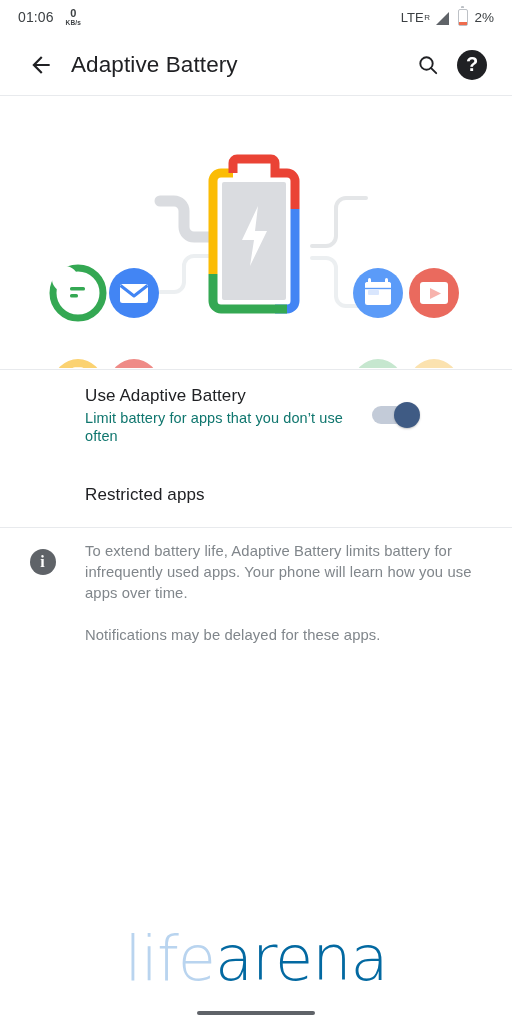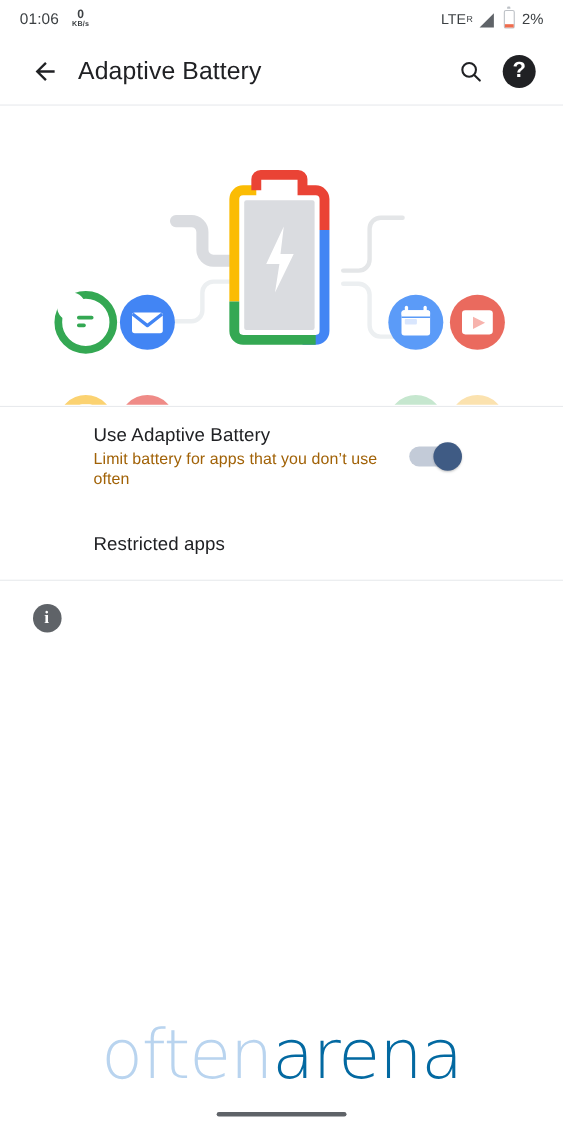--- a/index.html
+++ b/index.html
@@ -172,21 +172,21 @@
   .row-restricted { top: 464px; height: 62px; }
   .row-texts { flex: 1 1 auto; }
   .row-title {
     font-size: 17px;
     color: #202124;
     line-height: 1.25;
     letter-spacing: .1px;
   }
   .row-sub {
     font-size: 14.5px;
-    color: #a16207;
+    color: #0f766e;
     margin-top: 3px;
     line-height: 1.25;
     letter-spacing: .1px;
   }
 
   
   .switch {
     position: relative;
     width: 52px; height: 30px;
     flex: 0 0 auto;
@@ -437,19 +437,23 @@
   <div class="row-texts">
     <div class="row-title">Restricted apps</div>
   </div>
 </div>
 <div class="divider-mid"></div>
 
 <div class="info-block">
   <div class="info-icon-wrap">
     <span class="info-circle">i</span>
   </div>
+  <div class="info-texts">
+    <div class="info-para">To extend battery life, Adaptive Battery limits battery for infrequently used apps. Your phone will learn how you use apps over time.</div>
+    <div class="info-para">Notifications may be delayed for these apps.</div>
+  </div>
 </div>
 
 <div class="watermark">
-  <span class="wm-a">often</span><span class="wm-b">arena</span>
+  <span class="wm-a">life</span><span class="wm-b">arena</span>
 </div>
 
 <div class="nav-pill"></div>
 
 </body></html>

